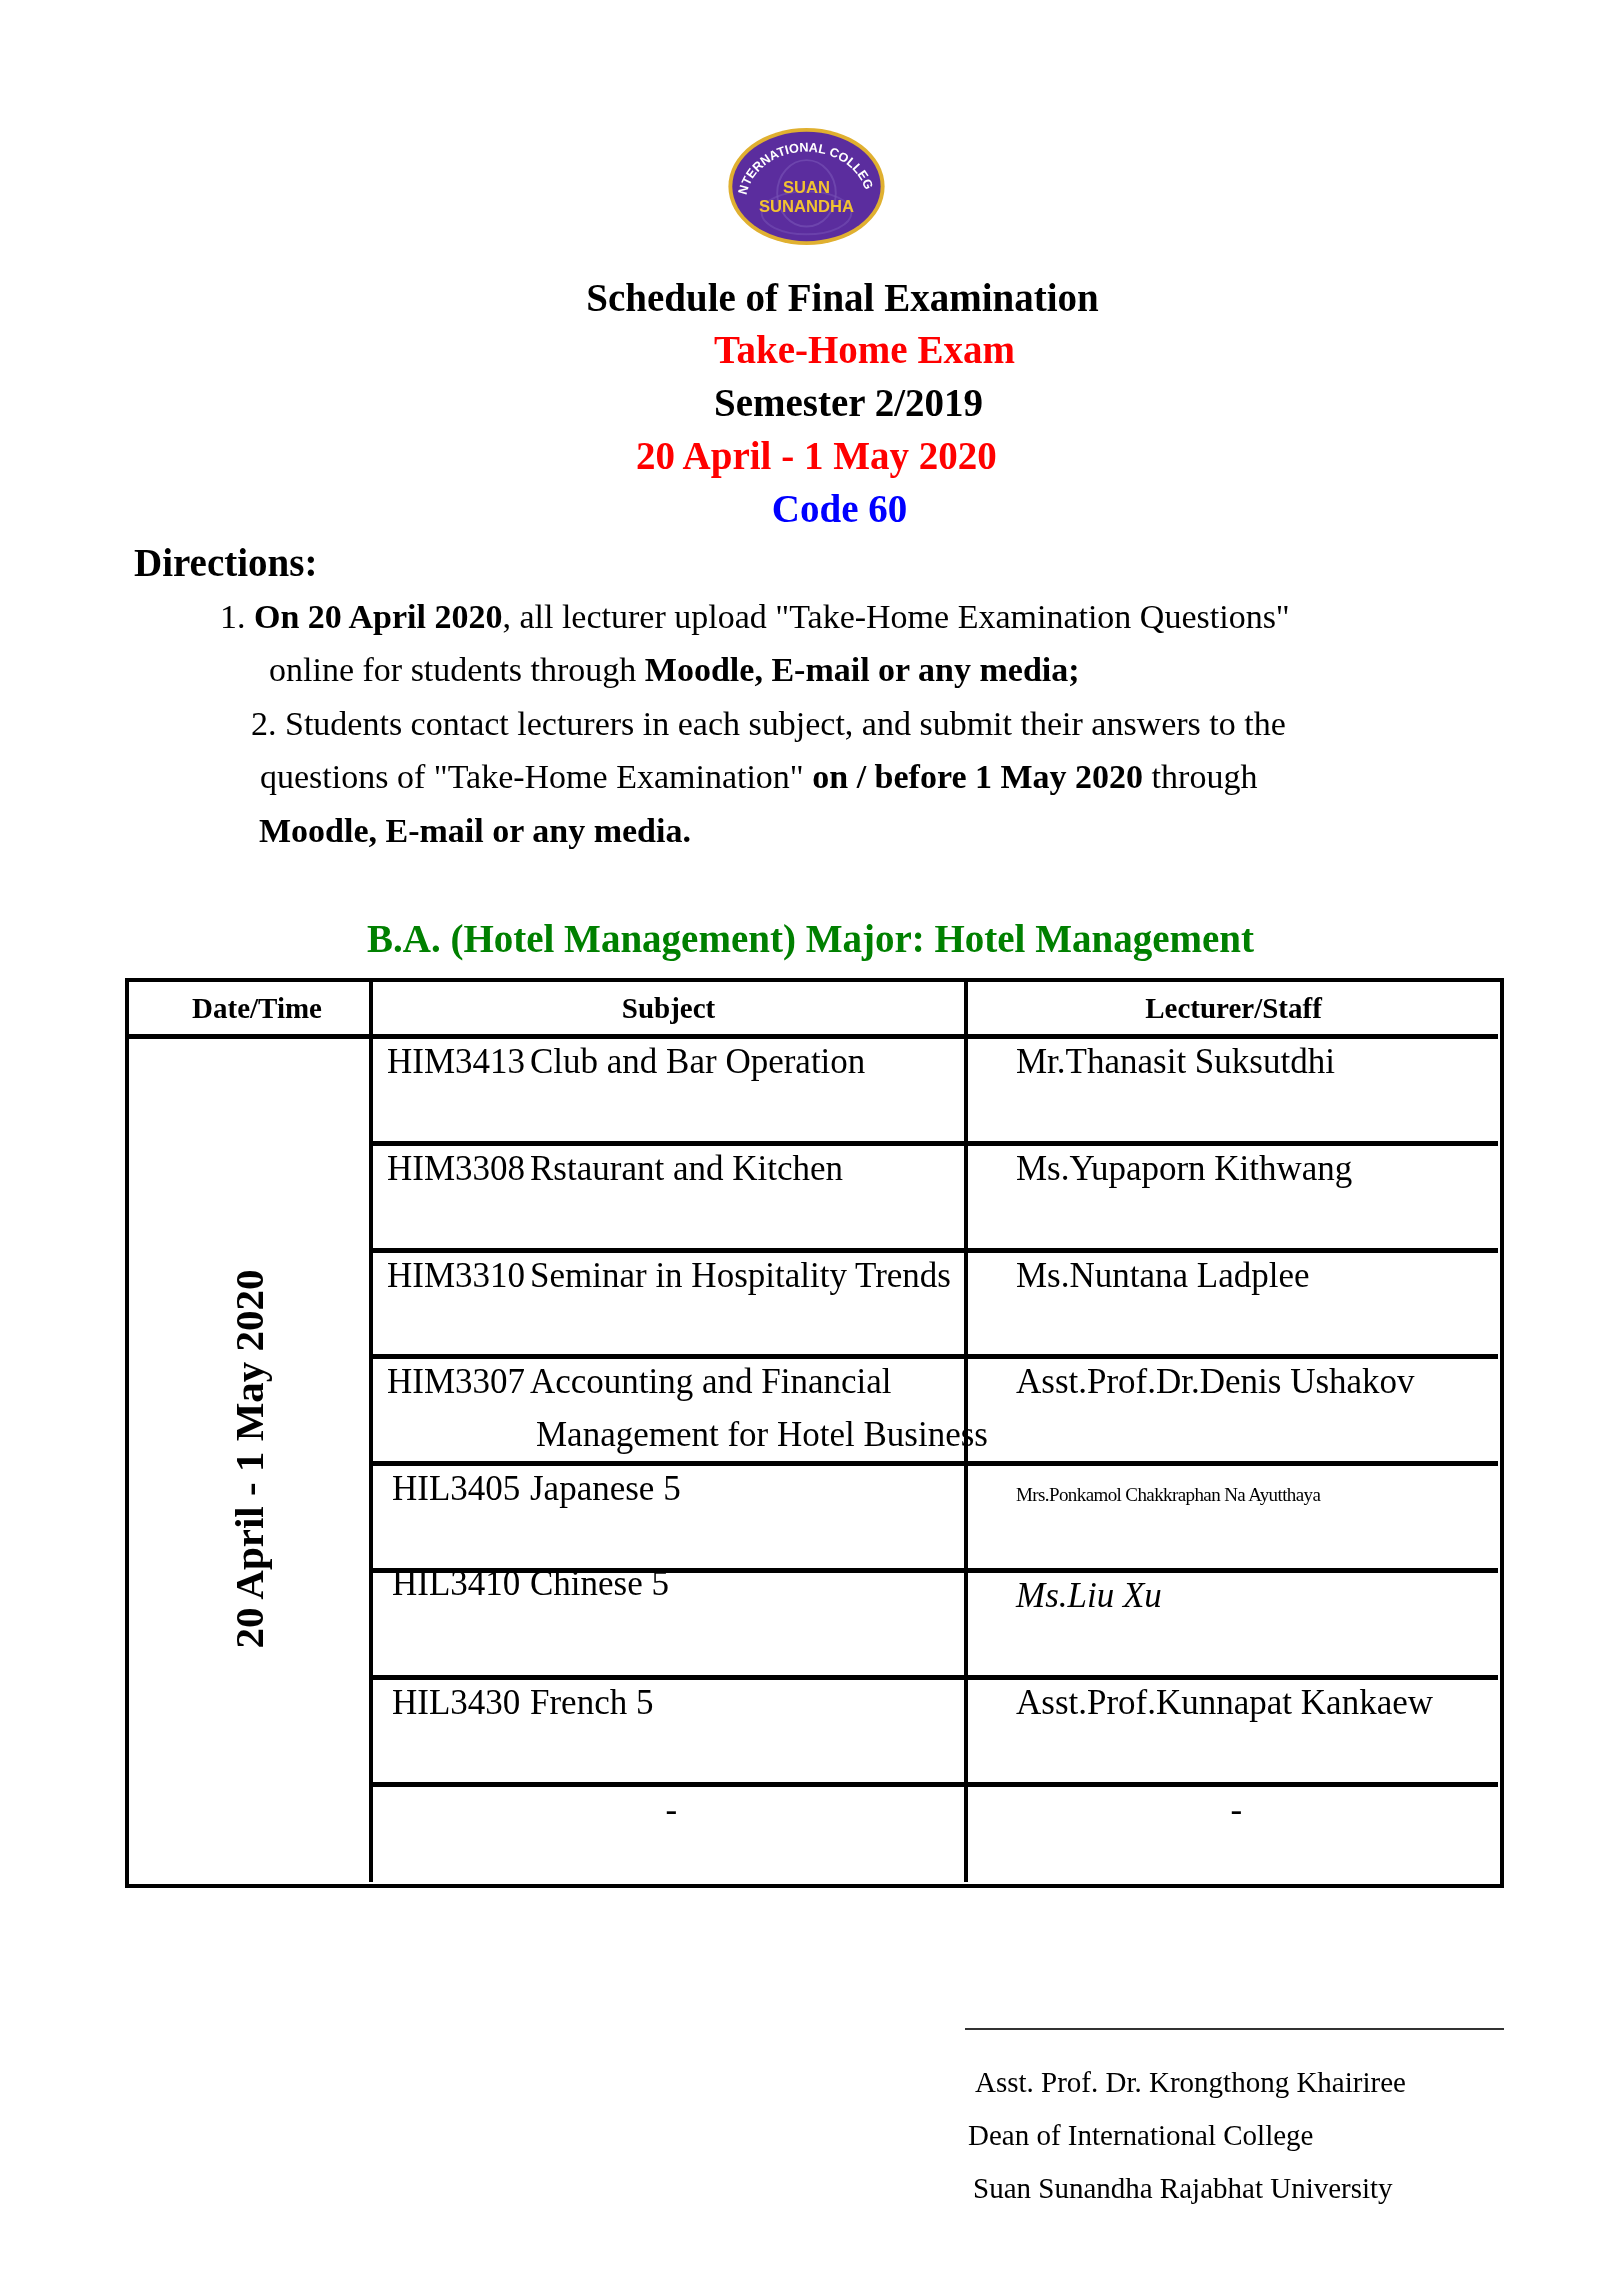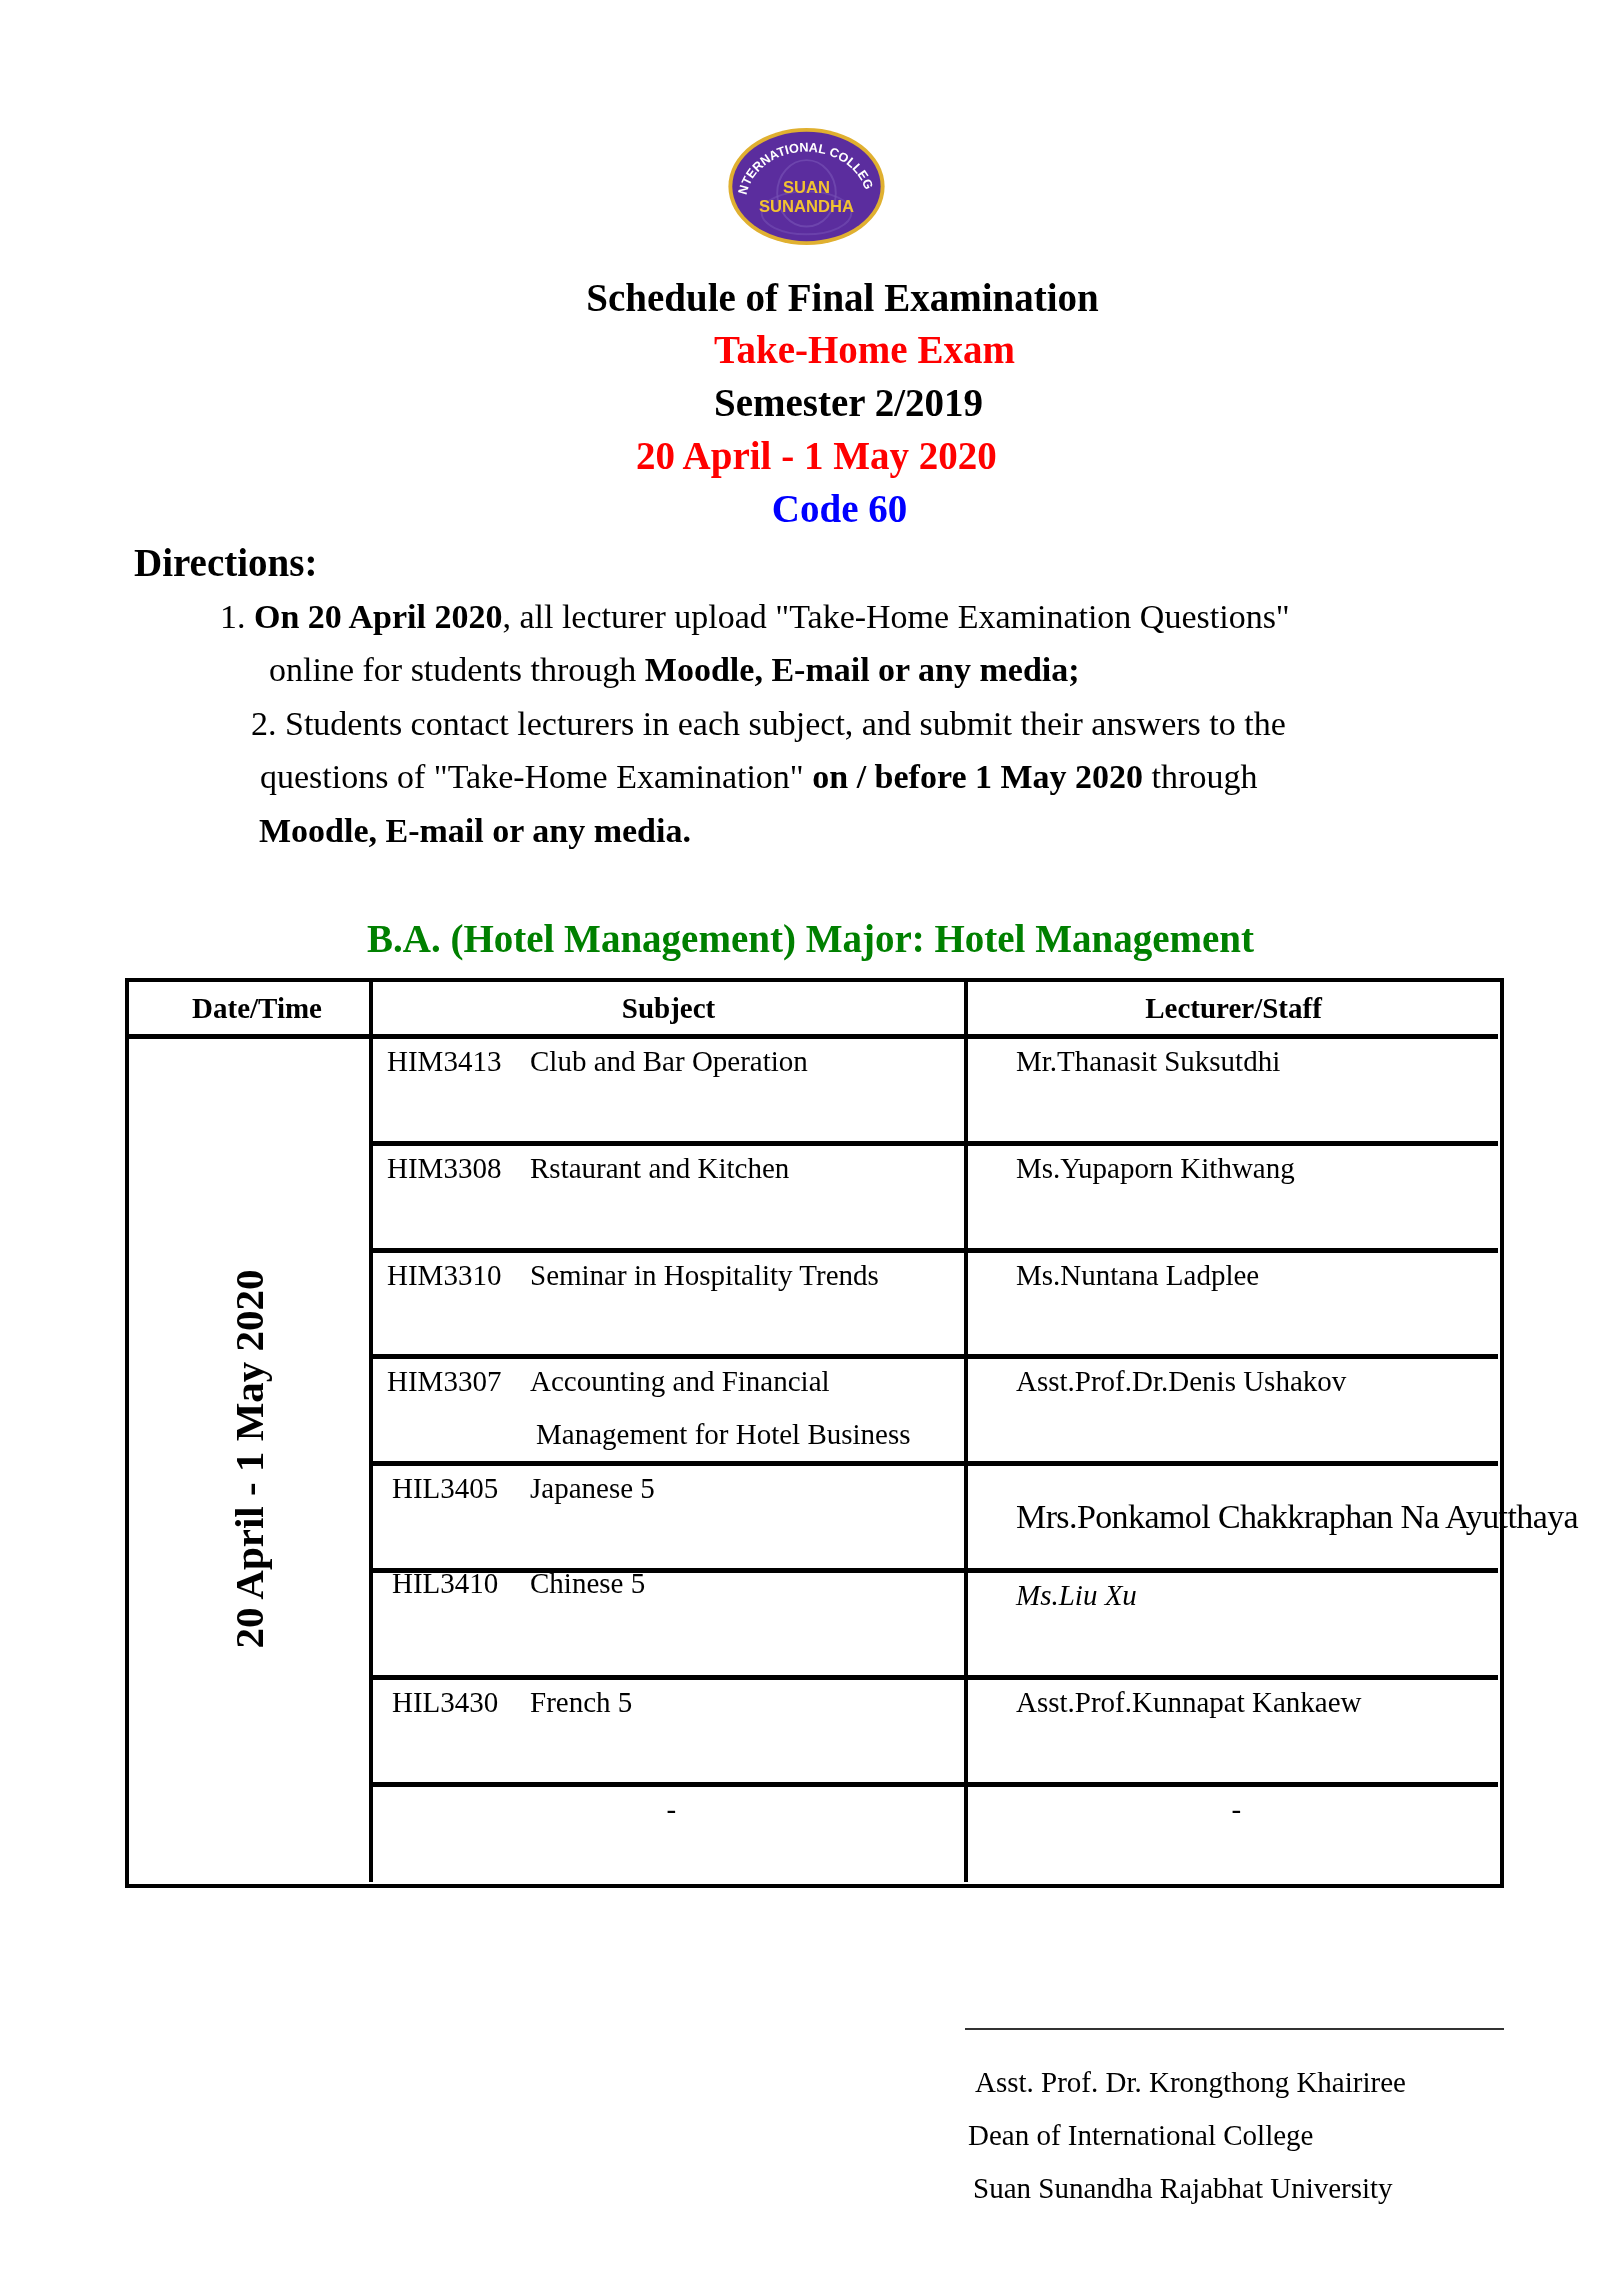--- a/index.html
+++ b/index.html
@@ -43,21 +43,21 @@
     #schedule-table {
       left: 125px; top: 978px; width: 1379px; height: 910px;
       border: 4.9px solid #000; box-sizing: border-box;
     }
     .hcell {
       position: absolute; top: 0; height: 52px; display: flex; align-items: center;
       justify-content: center; font-weight: bold; font-size: 29px;
     }
     .vline { position: absolute; background: #000; width: 3.9px; }
     .hline { position: absolute; background: #000; height: 4.9px; }
-    .cell-text { position: absolute; font-size: 29px; line-height: 53px; white-space: nowrap; }
+    .cell-text { position: absolute; font-size: 35px; line-height: 53px; white-space: nowrap; }
     .code { display: inline-block; width: 143px; }
     .subj-cont { padding-left: 149px; }
     #date-vertical {
       position: absolute; left: 0; top: 52px; width: 240px; height: 849px;
       display: flex; align-items: center; justify-content: center;
     }
     #date-vertical span {
       display: inline-block; transform: rotate(-90deg); white-space: nowrap;
       font-weight: bold; font-size: 41px;
     }
@@ -146,21 +146,21 @@
         <div class="cell-text" style="top: 267px; left: 887px;">Ms.Nuntana Ladplee</div>
         <div class="hline" style="left: 244px; width: 1125px; top: 372px;"></div>
       </div>
       <div>
         <div class="cell-text" style="left: 258px; top: 373px;"><span class="code">HIM3307</span><span>Accounting and Financial</span><div class="subj-cont">Management for Hotel Business</div></div>
         <div class="cell-text" style="top: 373px; left: 887px;">Asst.Prof.Dr.Denis Ushakov</div>
         <div class="hline" style="left: 244px; width: 1125px; top: 479px;"></div>
       </div>
       <div>
         <div class="cell-text" style="left: 263px; top: 480px;"><span class="code" style="width: 138px;">HIL3405</span><span>Japanese 5</span></div>
-        <div class="cell-text" style="top: 508px; left: 887px; font-size: 34px; letter-spacing: -0.6px;">Mrs.Ponkamol Chakkraphan Na Ayutthaya</div>
+        <div class="cell-text" style="top: 486px; left: 887px; font-size: 19px; letter-spacing: -0.6px;">Mrs.Ponkamol Chakkraphan Na Ayutthaya</div>
         <div class="hline" style="left: 244px; width: 1125px; top: 586px;"></div>
       </div>
       <div>
         <div class="cell-text" style="left: 263px; top: 575px;"><span class="code" style="width: 138px;">HIL3410</span><span>Chinese 5</span></div>
         <div class="cell-text" style="top: 587px; left: 887px; font-style: italic;">Ms.Liu Xu</div>
         <div class="hline" style="left: 244px; width: 1125px; top: 693px;"></div>
       </div>
       <div>
         <div class="cell-text" style="left: 263px; top: 694px;"><span class="code" style="width: 138px;">HIL3430</span><span>French 5</span></div>
         <div class="cell-text" style="top: 694px; left: 887px;">Asst.Prof.Kunnapat Kankaew</div>

